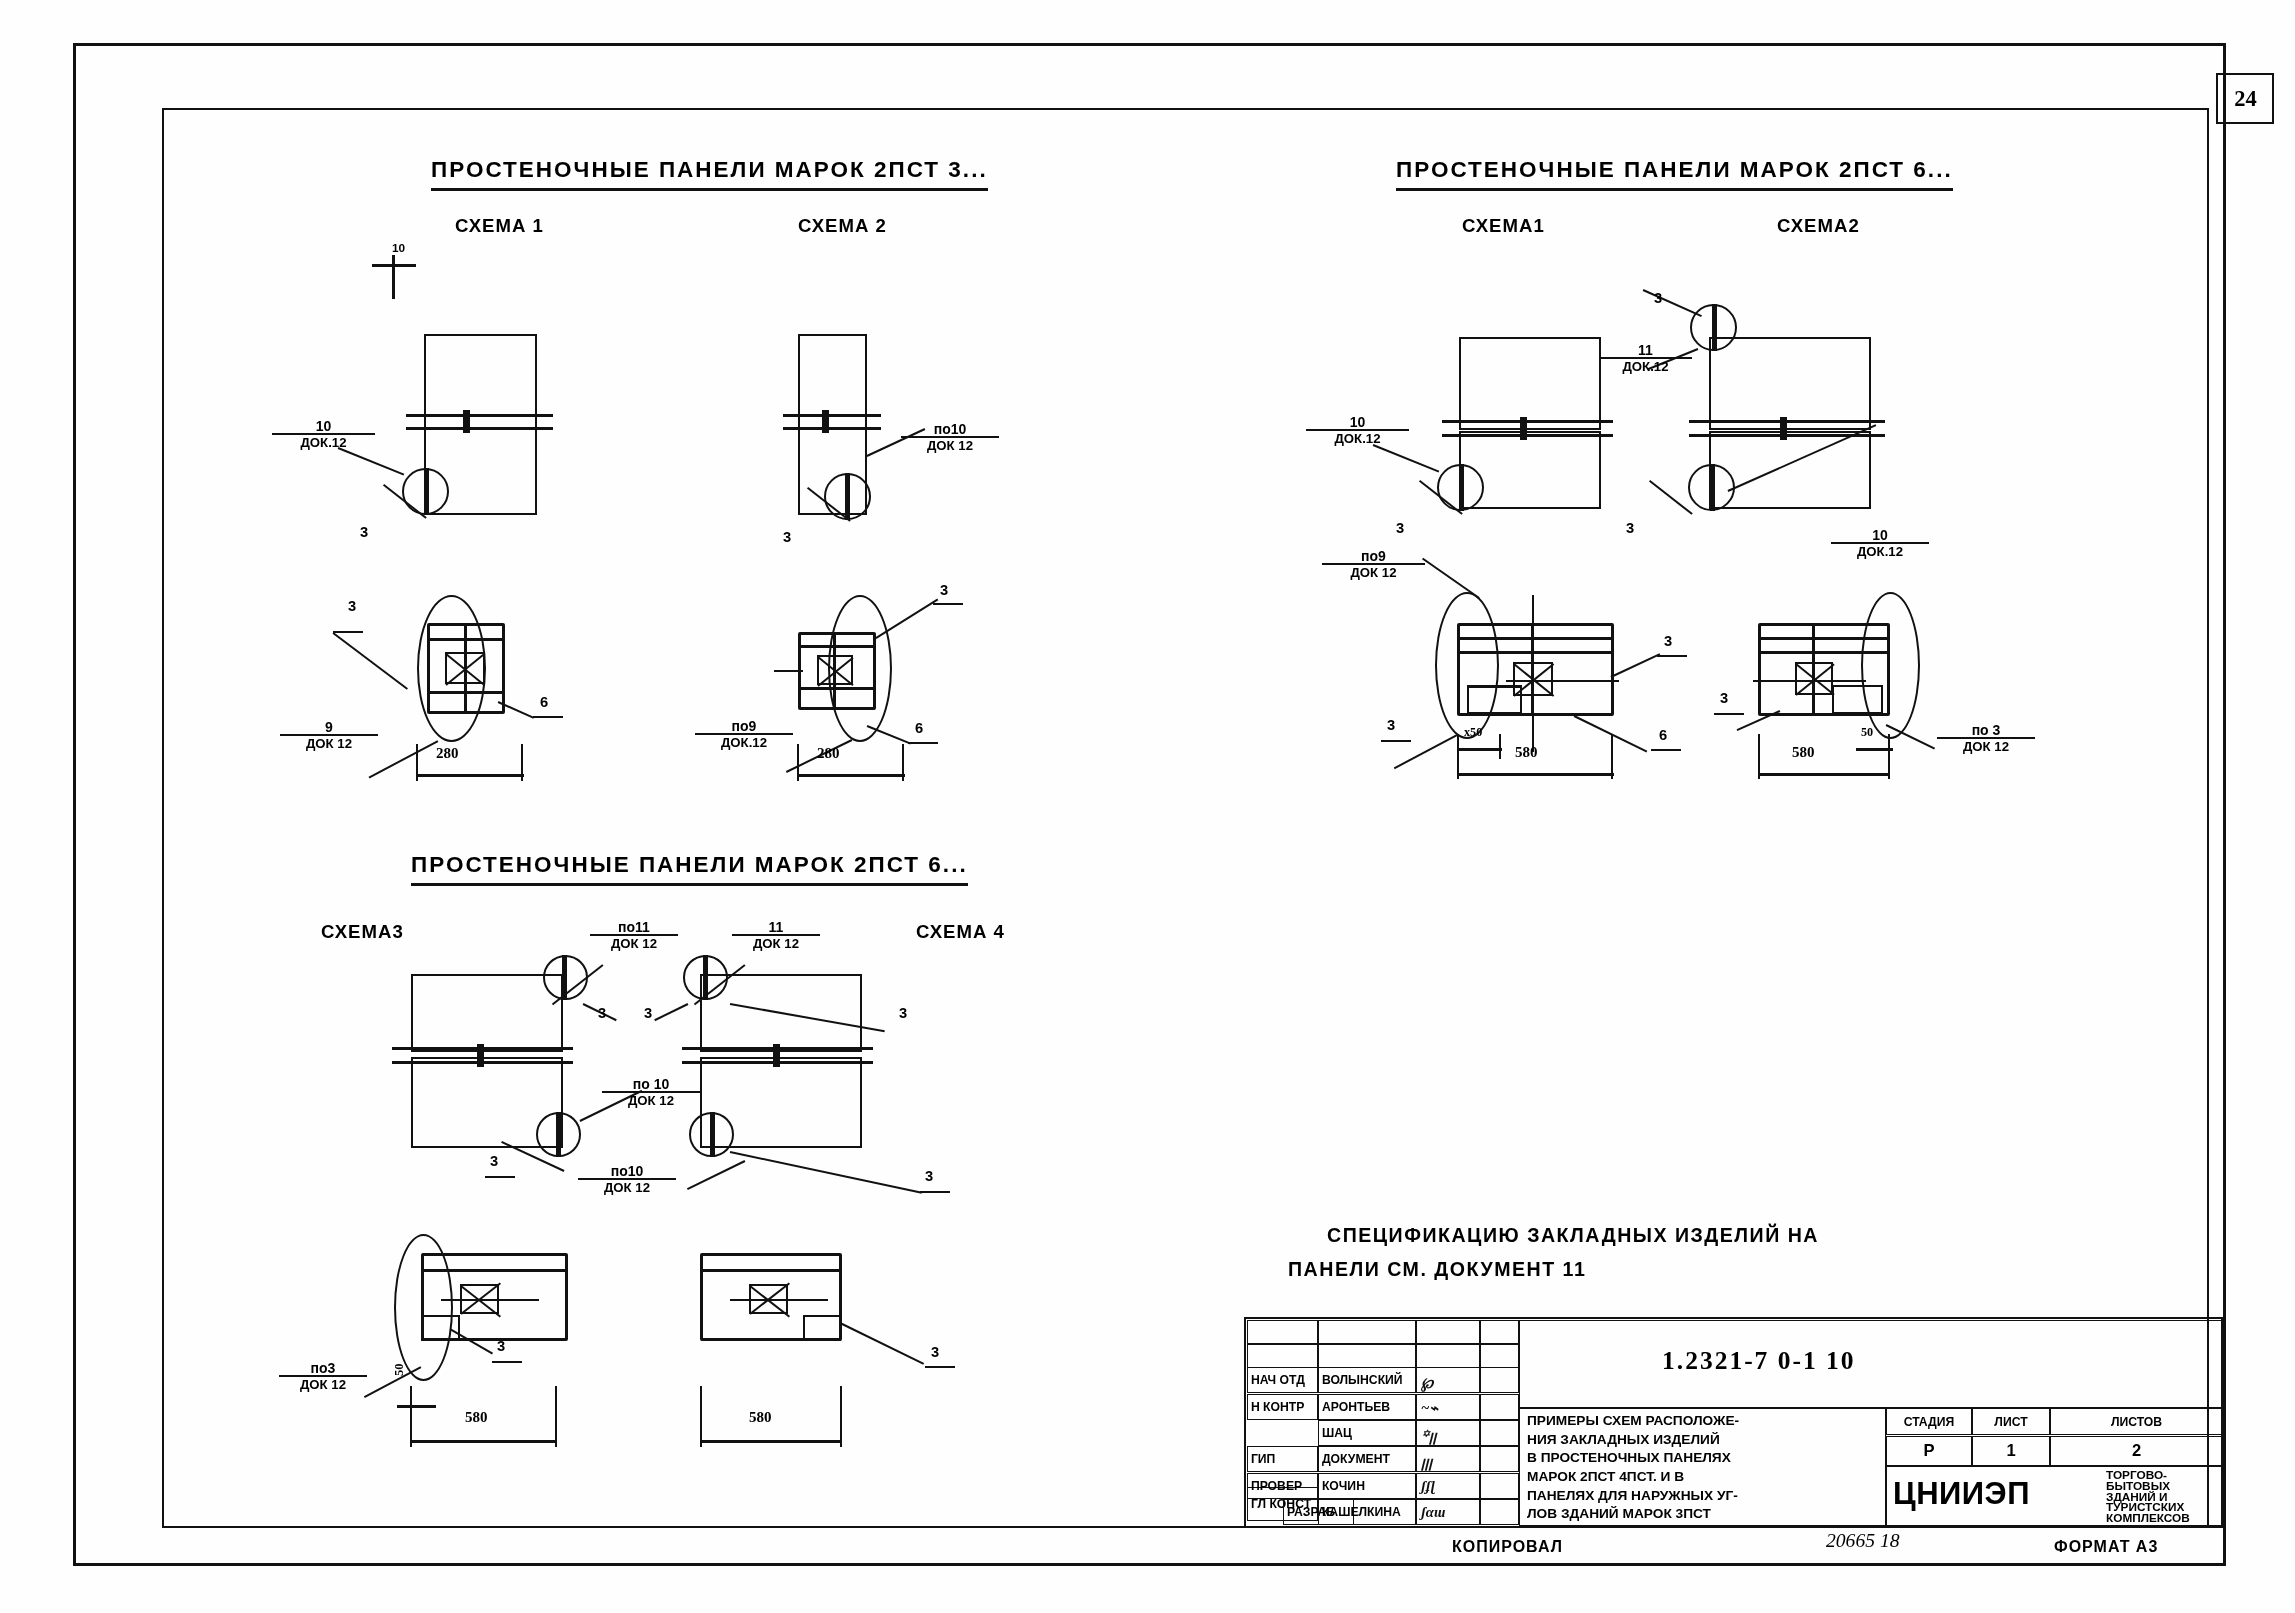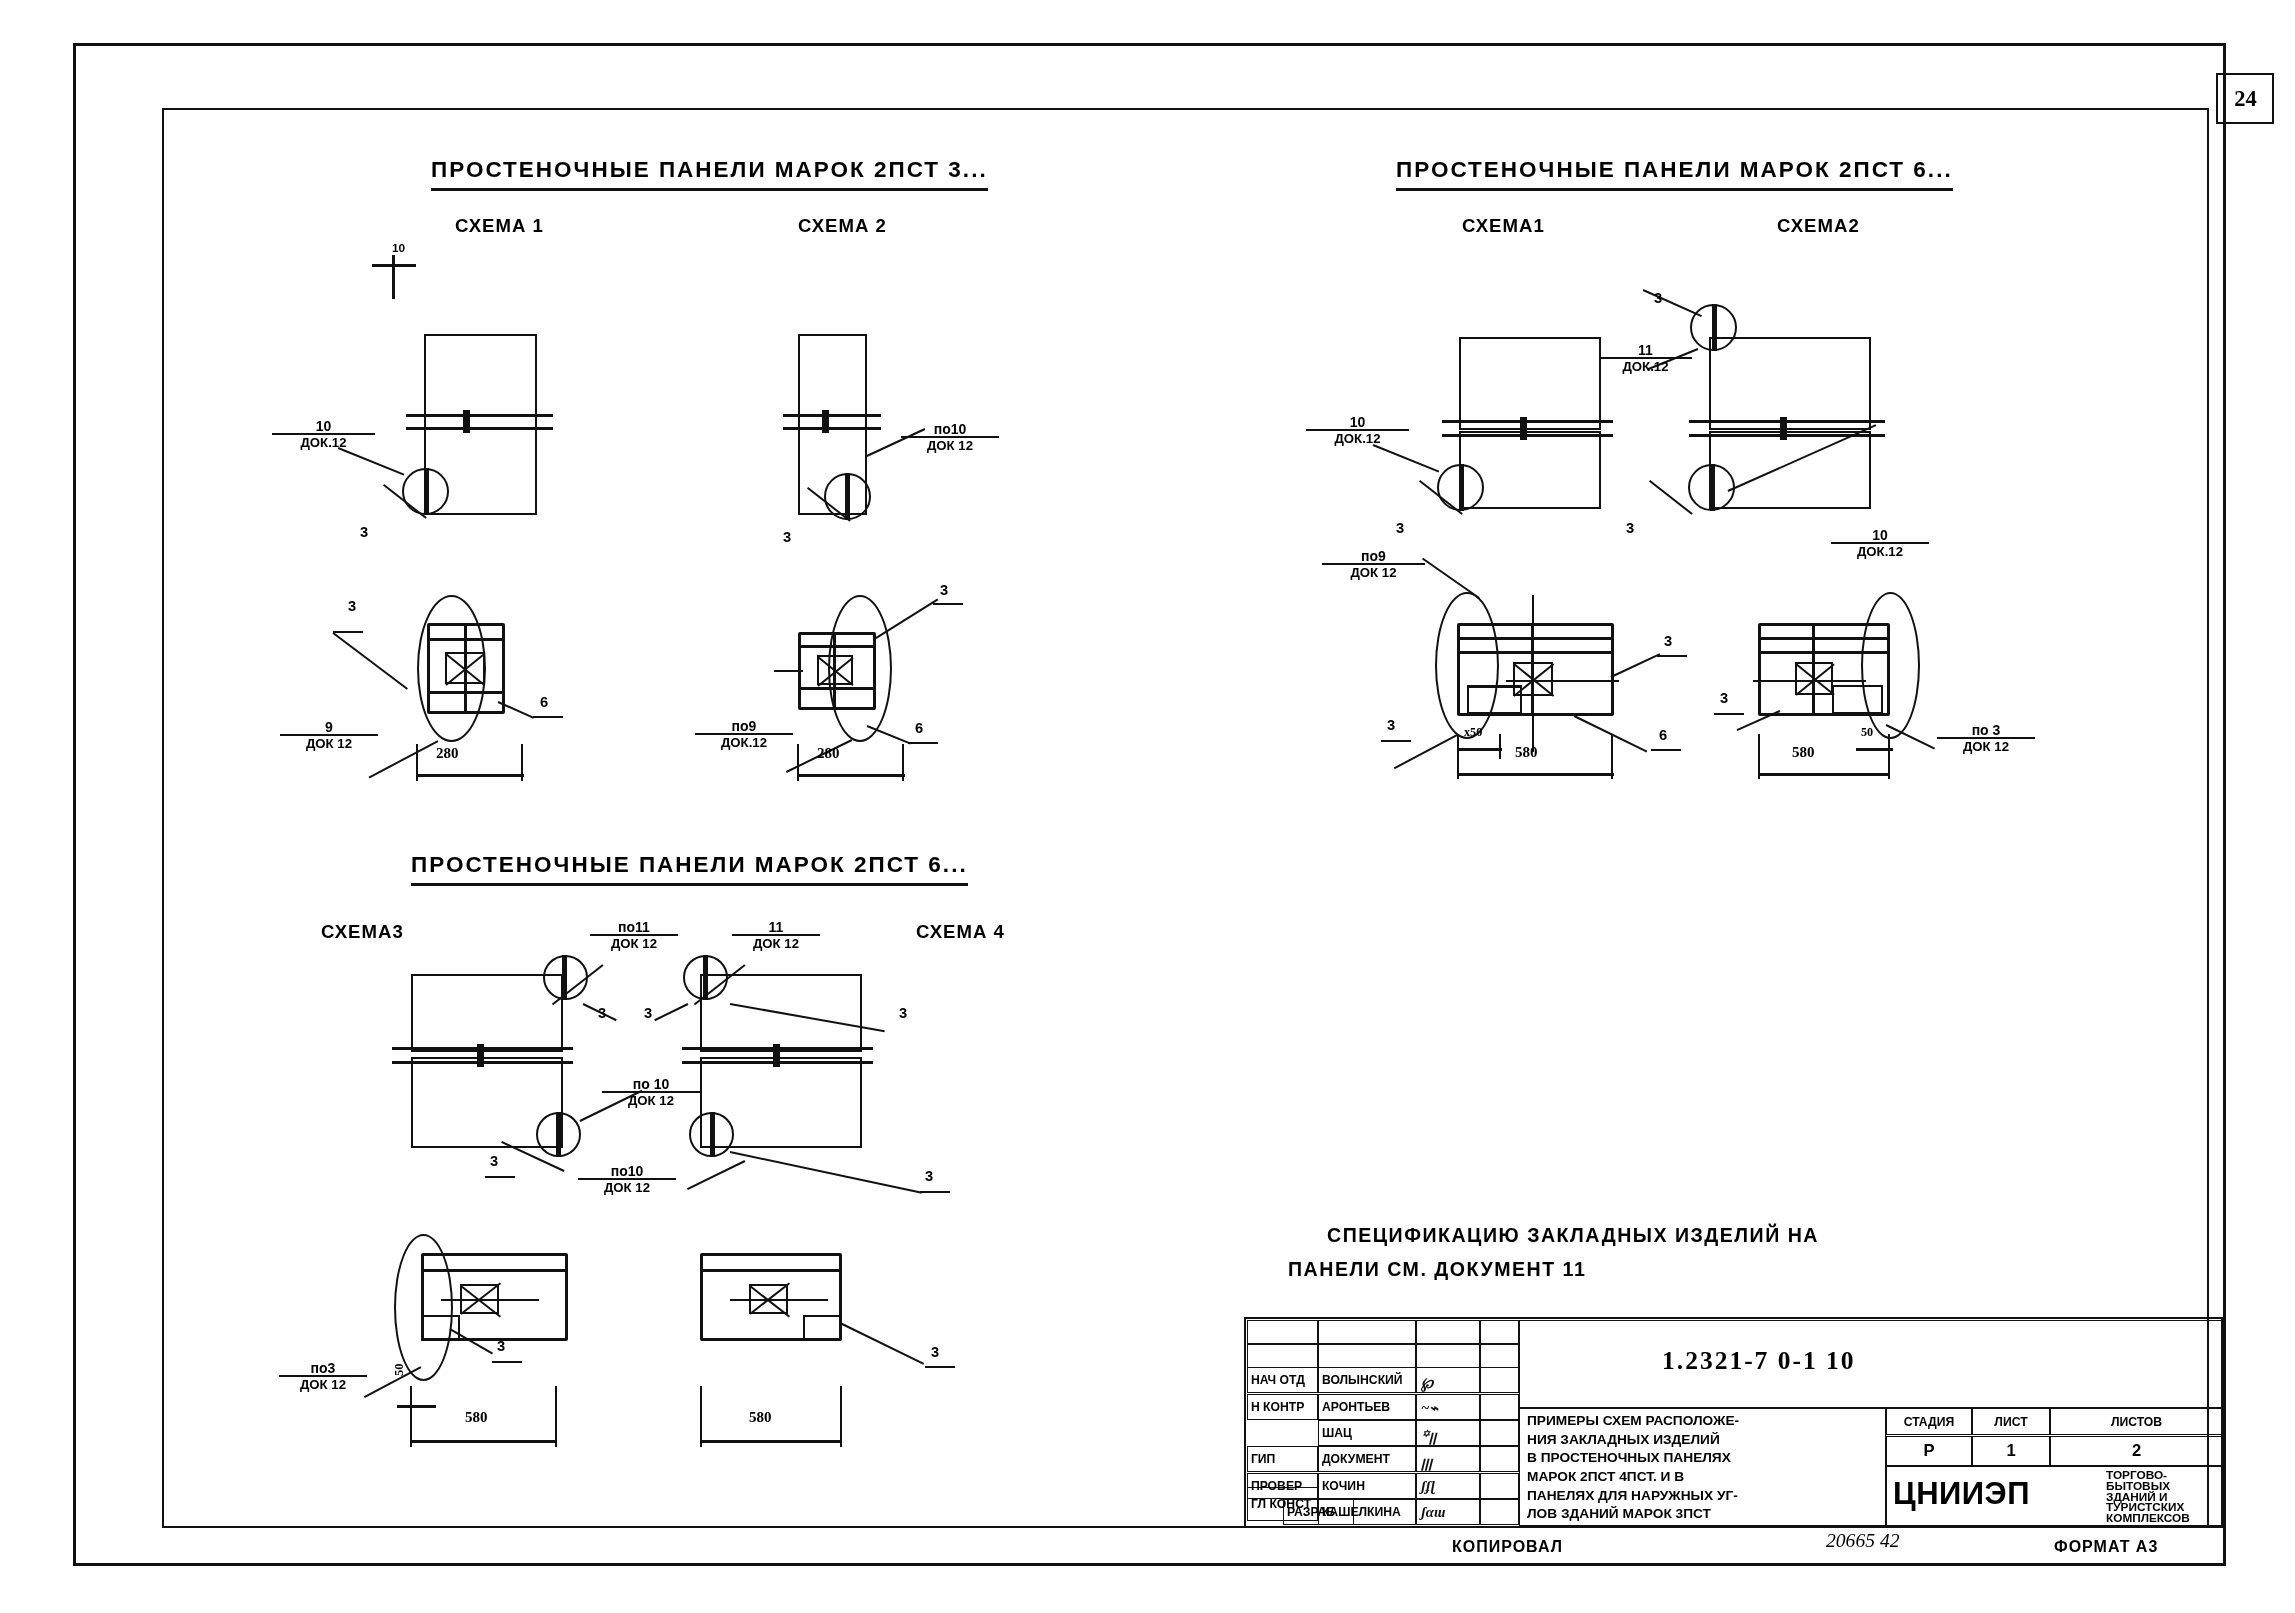--- a/index.html
+++ b/index.html
@@ -461,17 +461,17 @@
 
   <div class="tb-cell" style="left:1886px;top:1466px;width:337px;height:60px;"></div>
   <div class="org" style="left:1893px;top:1476px;">ЦНИИЭП</div>
   <div class="orgsub" style="left:2106px;top:1469px;">ТОРГОВО-</div>
   <div class="orgsub" style="left:2106px;top:1480px;">БЫТОВЫХ</div>
   <div class="orgsub" style="left:2106px;top:1491px;">ЗДАНИЙ И</div>
   <div class="orgsub" style="left:2106px;top:1501px;">ТУРИСТСКИХ</div>
   <div class="orgsub" style="left:2106px;top:1512px;">КОМПЛЕКСОВ</div>
 
   <div class="footer" style="left:1452px;top:1538px;">КОПИРОВАЛ</div>
-  <div class="footer hand" style="left:1826px;top:1530px;font-size:19.6px;">20665 42</div>
+  <div class="footer hand" style="left:1826px;top:1530px;font-size:19.6px;">20665 18</div>
   <div class="footer" style="left:2054px;top:1538px;">ФОРМАТ А3</div>
 
 </div>
 
 
 </body></html>

